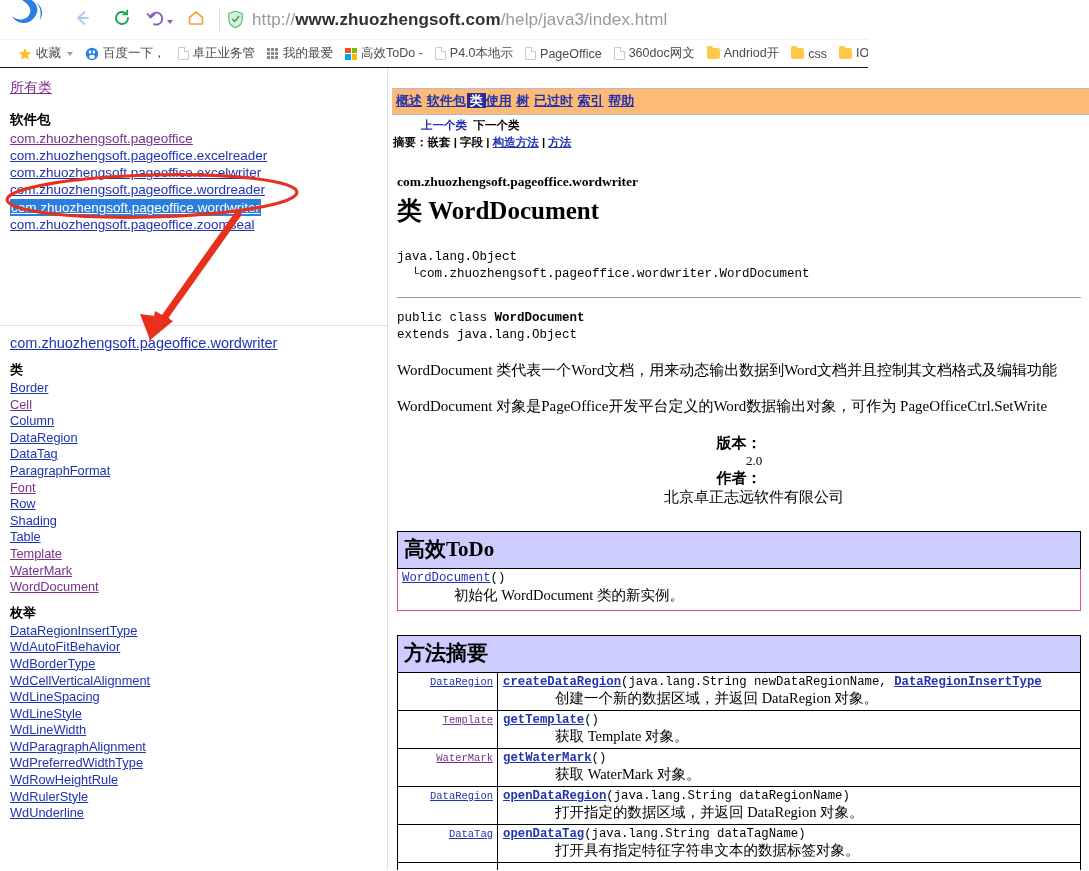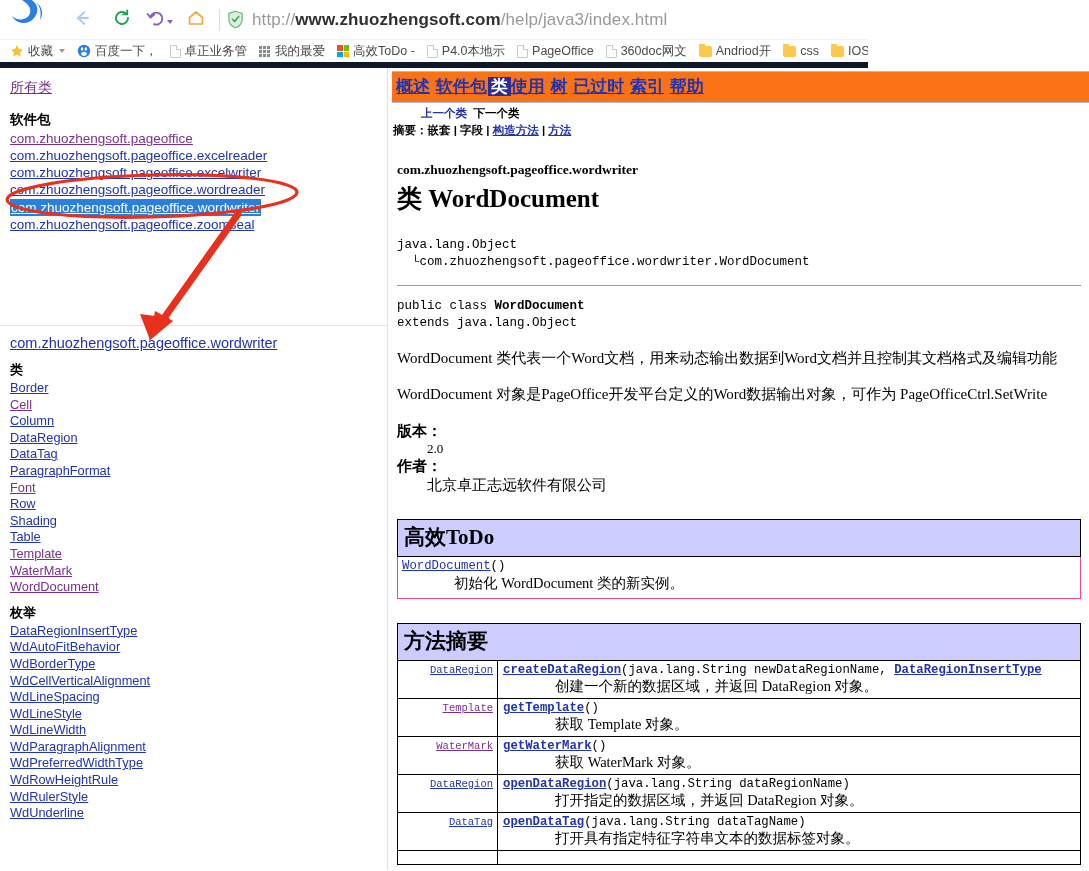--- a/index.html
+++ b/index.html
@@ -35,22 +35,22 @@
     flex:1 1 auto; height:40px; display:flex; align-items:center;
     font-size:17px; color:#777; letter-spacing:0.1px; overflow:hidden; white-space:nowrap;
   }
   #urlbar .shield { margin-right:8px; display:flex; }
   #urlbar .u-scheme { color:#999; }
   #urlbar .u-host { color:#303030; font-weight:600; }
   #urlbar .u-path { color:#999; }
 
   #bookmarkbar {
     height:28px; display:flex; align-items:center;
-    background:#ffffff; border-bottom:6px solid #0f172a;
-    padding-left:10px; overflow:hidden; white-space:nowrap;
+    background:#ffffff; border-bottom:1px solid #0f172a;
+    padding-left:18px; overflow:hidden; white-space:nowrap;
   }
   .bm {
     display:flex; align-items:center; height:28px;
     font-size:12.5px; color:#4a4a4a; margin-right:12px; cursor:pointer; flex:0 0 auto;
   }
   .bm .bm-ico { margin-right:4px; display:flex; align-items:center; }
   .bm .bm-caret {
     width:0;height:0;border-left:3px solid transparent;border-right:3px solid transparent;
     border-top:4px solid #9a9a9a; margin-left:6px;
   }
@@ -95,43 +95,43 @@
   
   #annot { position:absolute; left:0; top:0; width:388px; height:802px; pointer-events:none; }
 
   
   #main {
     position:absolute; left:389px; top:0; width:700px; height:802px;
     background:#ffffff; overflow:hidden;
     font-family:"Liberation Serif", serif;
   }
   .navbar {
-    background:#f97316; border:1px solid #b7b7d9; border-left:0; border-right:0;
-    margin:3px 0 0 3px; padding:3px 4px 4px 4px;
-    font-weight:bold; font-size:17px; color:#000; white-space:nowrap;
+    background:#fdba74; border:1px solid #b7b7d9; border-left:0; border-right:0;
+    margin:20px 0 0 3px; padding:3px 4px 4px 4px;
+    font-weight:bold; font-size:13px; color:#000; white-space:nowrap;
     font-family:"Liberation Sans", sans-serif;
   }
   .navbar a { color:#2033b0; text-decoration:underline; margin-right:1px;}
   .navbar .cur { background:#2b2b99; color:#fff; padding:0 3px; }
   .subnav { font-size:11.5px; padding:3px 0 0 4px; font-family:"Liberation Sans",sans-serif; font-weight:bold;}
   .subnav a { color:#2033b0;margin-left:28px; }
   .subnav .plain { color:#000; }
   .subnav-row2 { font-size:11.5px; padding:2px 0 0 4px; font-family:"Liberation Sans",sans-serif; font-weight:bold;}
   .subnav-row2 a { color:#2033b0; text-decoration:underline;}
   .subnav-row2 .plain { color:#000; text-decoration:none;}
 
   .content { padding:0 8px 0 8px; }
   .pkgline { font-size:13.5px; font-weight:bold; margin-top:24px; font-family:"Liberation Serif",serif;}
   h2.classname { font-size:25px; font-weight:bold; margin:4px 0 0 0; font-family:"Liberation Serif",serif;}
   pre.tree { font-family:"Liberation Mono", monospace; font-size:12.5px; line-height:17px; margin:22px 0 0 0; color:#000;}
   hr.rule { border:0; border-top:1px solid #9a9a9a; margin:14px 0 12px 0;}
   pre.decl { font-family:"Liberation Mono", monospace; font-size:12.5px; line-height:17px; margin:0; color:#000;}
   pre.decl b { font-weight:bold; }
   p.desc { font-size:15px; line-height:20px; margin:16px 0 0 0; white-space:nowrap; font-family:"Liberation Serif",serif;}
-  dl.meta { margin:18px 0 0 0; font-size:15px; font-family:"Liberation Serif",serif;}
+  dl.meta { margin:18px 0 0 0; font-size:15px; font-family:"Liberation Serif",serif;text-align:center;}
   dl.meta dt { font-weight:bold; font-size:15px; font-family:"Liberation Sans",sans-serif;}
   dl.meta dd { margin:0 0 0 30px; font-size:15px; }
   dl.meta dd.ver { font-size:13px; }
 
   table.summary { width:100%; border-collapse:collapse; border:1px solid #000; margin-top:24px; }
   table.summary th.sechead {
     background:#ccccff; border:1px solid #000; text-align:left;
     font-size:21px; font-weight:bold; padding:3px 6px 5px 6px; color:#000;
     font-family:"Liberation Serif",serif;
   }

